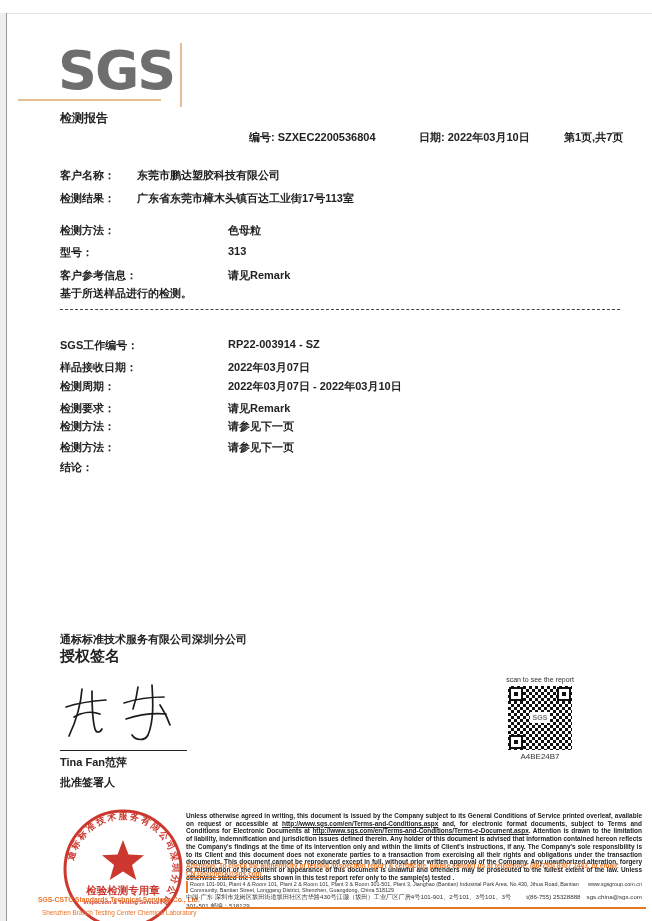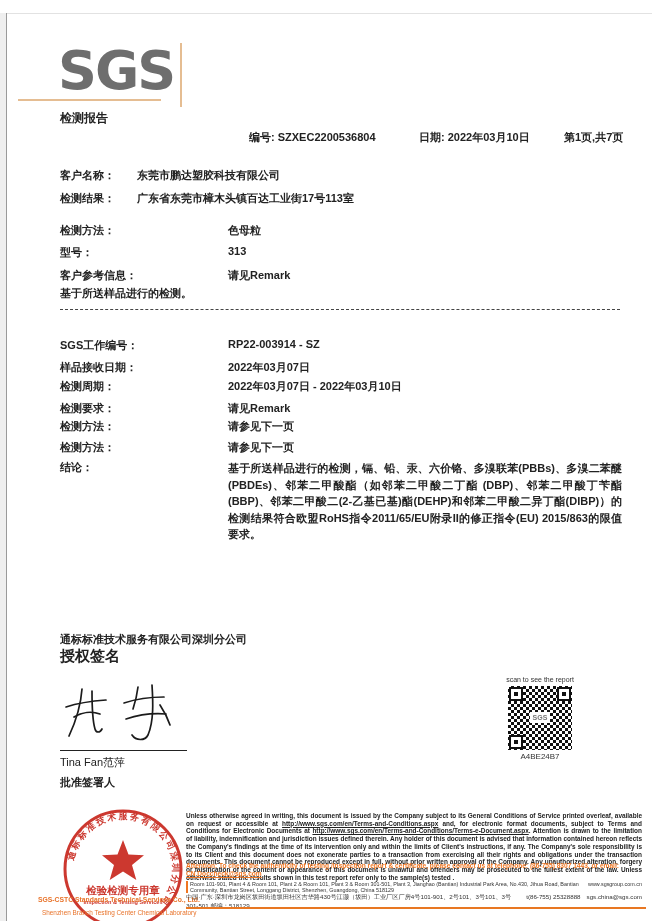--- a/index.html
+++ b/index.html
@@ -33,21 +33,21 @@
 
   .dashes { position:absolute; left:60px; top:296px; width:560px; border-top:1.5px dashed #444; }
 
   .conclusion { position:absolute; left:228px; top:447px; width:394px; font-size:11px; font-weight:600; color:#222; line-height:16.5px; text-align:justify; }
 
   
   .sig-company { position:absolute; left:60px; top:619px; font-size:11px; font-weight:600; color:#222; }
   .sig-auth { position:absolute; left:60px; top:634px; font-size:15px; font-weight:600; color:#222; }
   .sig-svg { position:absolute; left:62px; top:668px; }
   .sig-line { position:absolute; left:60px; top:737px; width:127px; border-top:1.5px solid #222; }
-  .sig-name { position:absolute; left:60px; top:742px; font-size:11px; font-weight:400; color:#222; }
+  .sig-name { position:absolute; left:60px; top:742px; font-size:11px; font-weight:700; color:#222; }
   .sig-role { position:absolute; left:60px; top:762px; font-size:11px; font-weight:700; color:#222; }
 
   
   .qr-caption { position:absolute; left:490px; top:663px; width:100px; text-align:center; font-size:7px; color:#333; }
   .qr-box { position:absolute; left:508px; top:673px; width:64px; height:64px;
     background-image:
       repeating-conic-gradient(#111 0% 25%, #fff 0% 50%),
       repeating-conic-gradient(from 45deg, #fff 0% 12%, rgba(0,0,0,0) 0% 50%),
       repeating-conic-gradient(from 20deg, rgba(17,17,17,.9) 0% 22%, rgba(0,0,0,0) 0% 50%);
     background-size:6px 6px, 11px 11px, 9px 9px; }
@@ -137,21 +137,20 @@
     <span class="lbl">检测方法：</span>
     <span class="val-far">请参见下一页</span>
   </div>
   <div class="row" style="left:60px; top:427px;">
     <span class="lbl">检测方法：</span>
     <span class="val-far">请参见下一页</span>
   </div>
   <div class="row" style="left:60px; top:447px;">
     <span class="lbl">结论：</span>
   </div>
-  <div class="conclusion">基于所送样品进行的检测，镉、铅、汞、六价铬、多溴联苯(PBBs)、多溴二苯醚(PBDEs)、邻苯二甲酸酯（如邻苯二甲酸二丁酯 (DBP)、邻苯二甲酸丁苄酯(BBP)、邻苯二甲酸二(2-乙基已基)酯(DEHP)和邻苯二甲酸二异丁酯(DIBP)）的检测结果符合欧盟RoHS指令2011/65/EU附录II的修正指令(EU) 2015/863的限值要求。</div>
 
   <div class="sig-company">通标标准技术服务有限公司深圳分公司</div>
   <div class="sig-auth">授权签名</div>
   <svg class="sig-svg" width="130" height="68" viewBox="0 0 130 68">
     <g fill="none" stroke="#1b1b1b" stroke-width="1.7" stroke-linecap="round">
       <path d="M4,26 C16,22 30,20 44,19"></path>
       <path d="M20,8 C19,22 14,40 7,55"></path>
       <path d="M30,10 C30,24 30,38 33,48 C34,52 38,52 40,48"></path>
       <path d="M12,36 C20,31 30,30 38,33"></path>
       <path d="M62,22 C74,18 90,16 102,16"></path>

